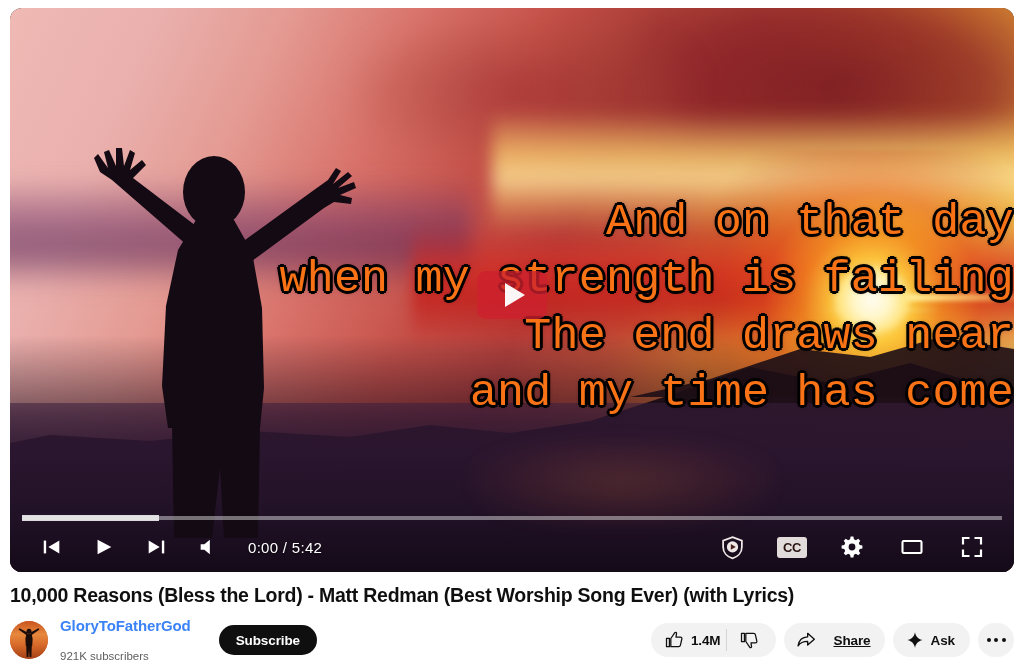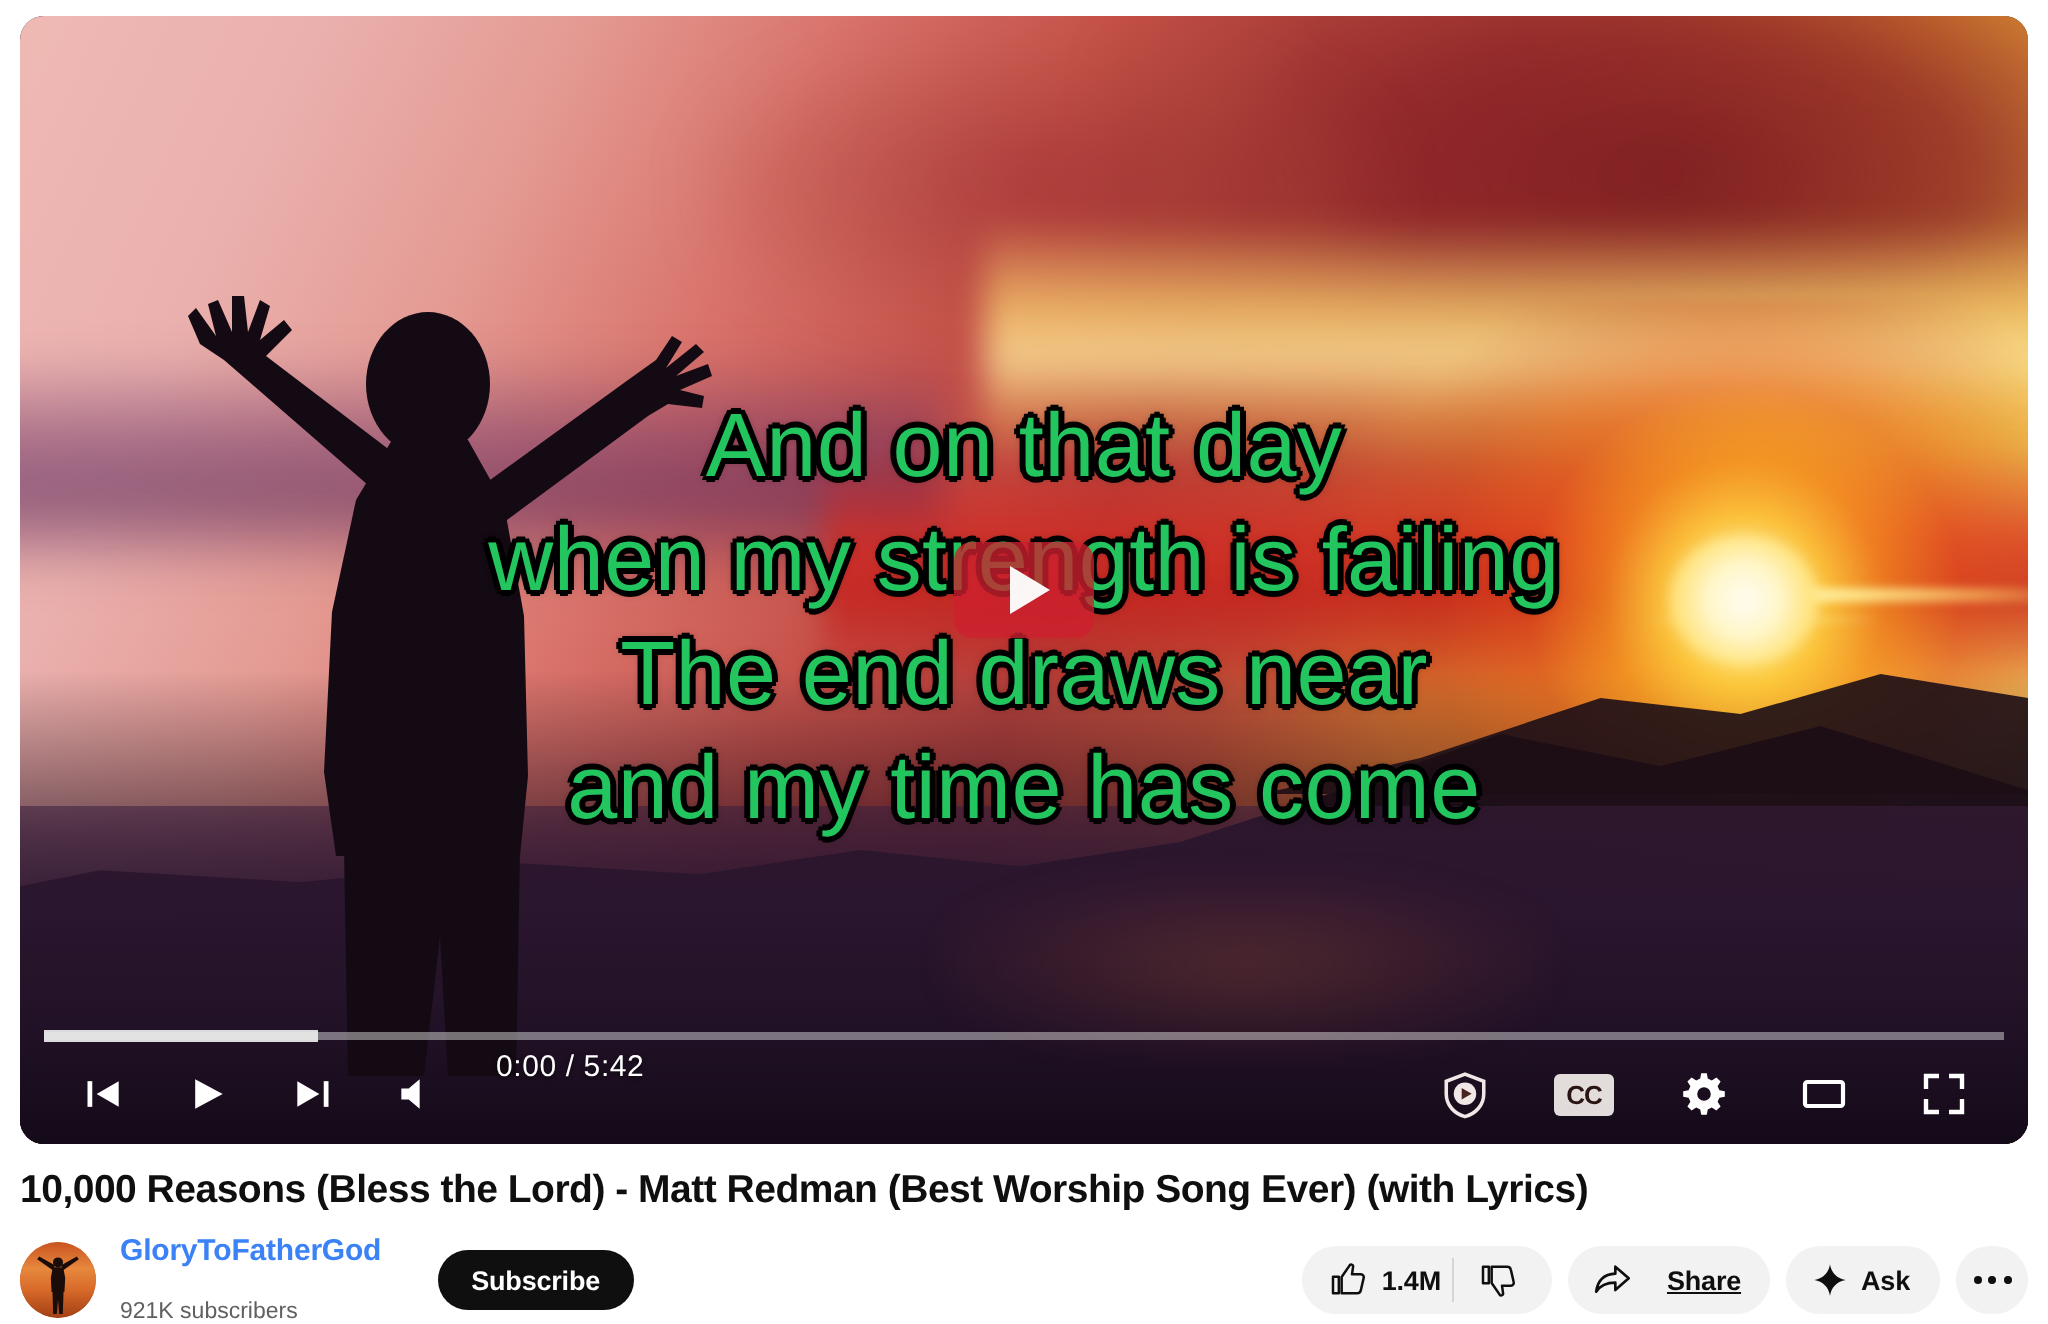--- a/index.html
+++ b/index.html
@@ -245,33 +245,34 @@
   .lyrics {
     position: absolute;
     left: 0;
     right: 0;
     top: 186px;
     text-align: center;
     pointer-events: none;
   }
 
   .lyric-line {
-    font-family: Liberation Sans, sans-serif;
+    font-family: Liberation Mono, monospace;
     font-size: 45px;
     line-height: 57px;
     font-weight: 400;
-    color: #22c55e;
+    color: #f97316;
     letter-spacing: 0.2px;
     text-shadow:
       -2px -2px 0 #000, 2px -2px 0 #000,
       -2px  2px 0 #000, 2px  2px 0 #000,
       -3px 0 0 #000, 3px 0 0 #000,
        0 -3px 0 #000, 0 3px 0 #000,
        0 0 5px rgba(0,0,0,0.8);
     white-space: nowrap;
+    text-align: right;
   }
 
   
   .center-play {
     position: absolute;
     left: 50%;
     top: 287px;
     transform: translate(-50%, -50%);
     width: 70px;
     height: 48px;
@@ -322,21 +323,21 @@
     left: 0;
     right: 0;
     bottom: 0;
     height: 50px;
     display: flex;
     align-items: center;
     padding: 0 18px;
     box-sizing: border-box;
   }
 
-  .ctrl-left { display: flex; align-items: flex-start; gap: 4px; }
+  .ctrl-left { display: flex; align-items: center; gap: 4px; }
   .ctrl-right { display: flex; align-items: flex-start; gap: 12px; margin-left: auto; }
 
   .cbtn {
     width: 48px;
     height: 44px;
     display: flex;
     align-items: center;
     justify-content: center;
     cursor: pointer;
     background: transparent;

